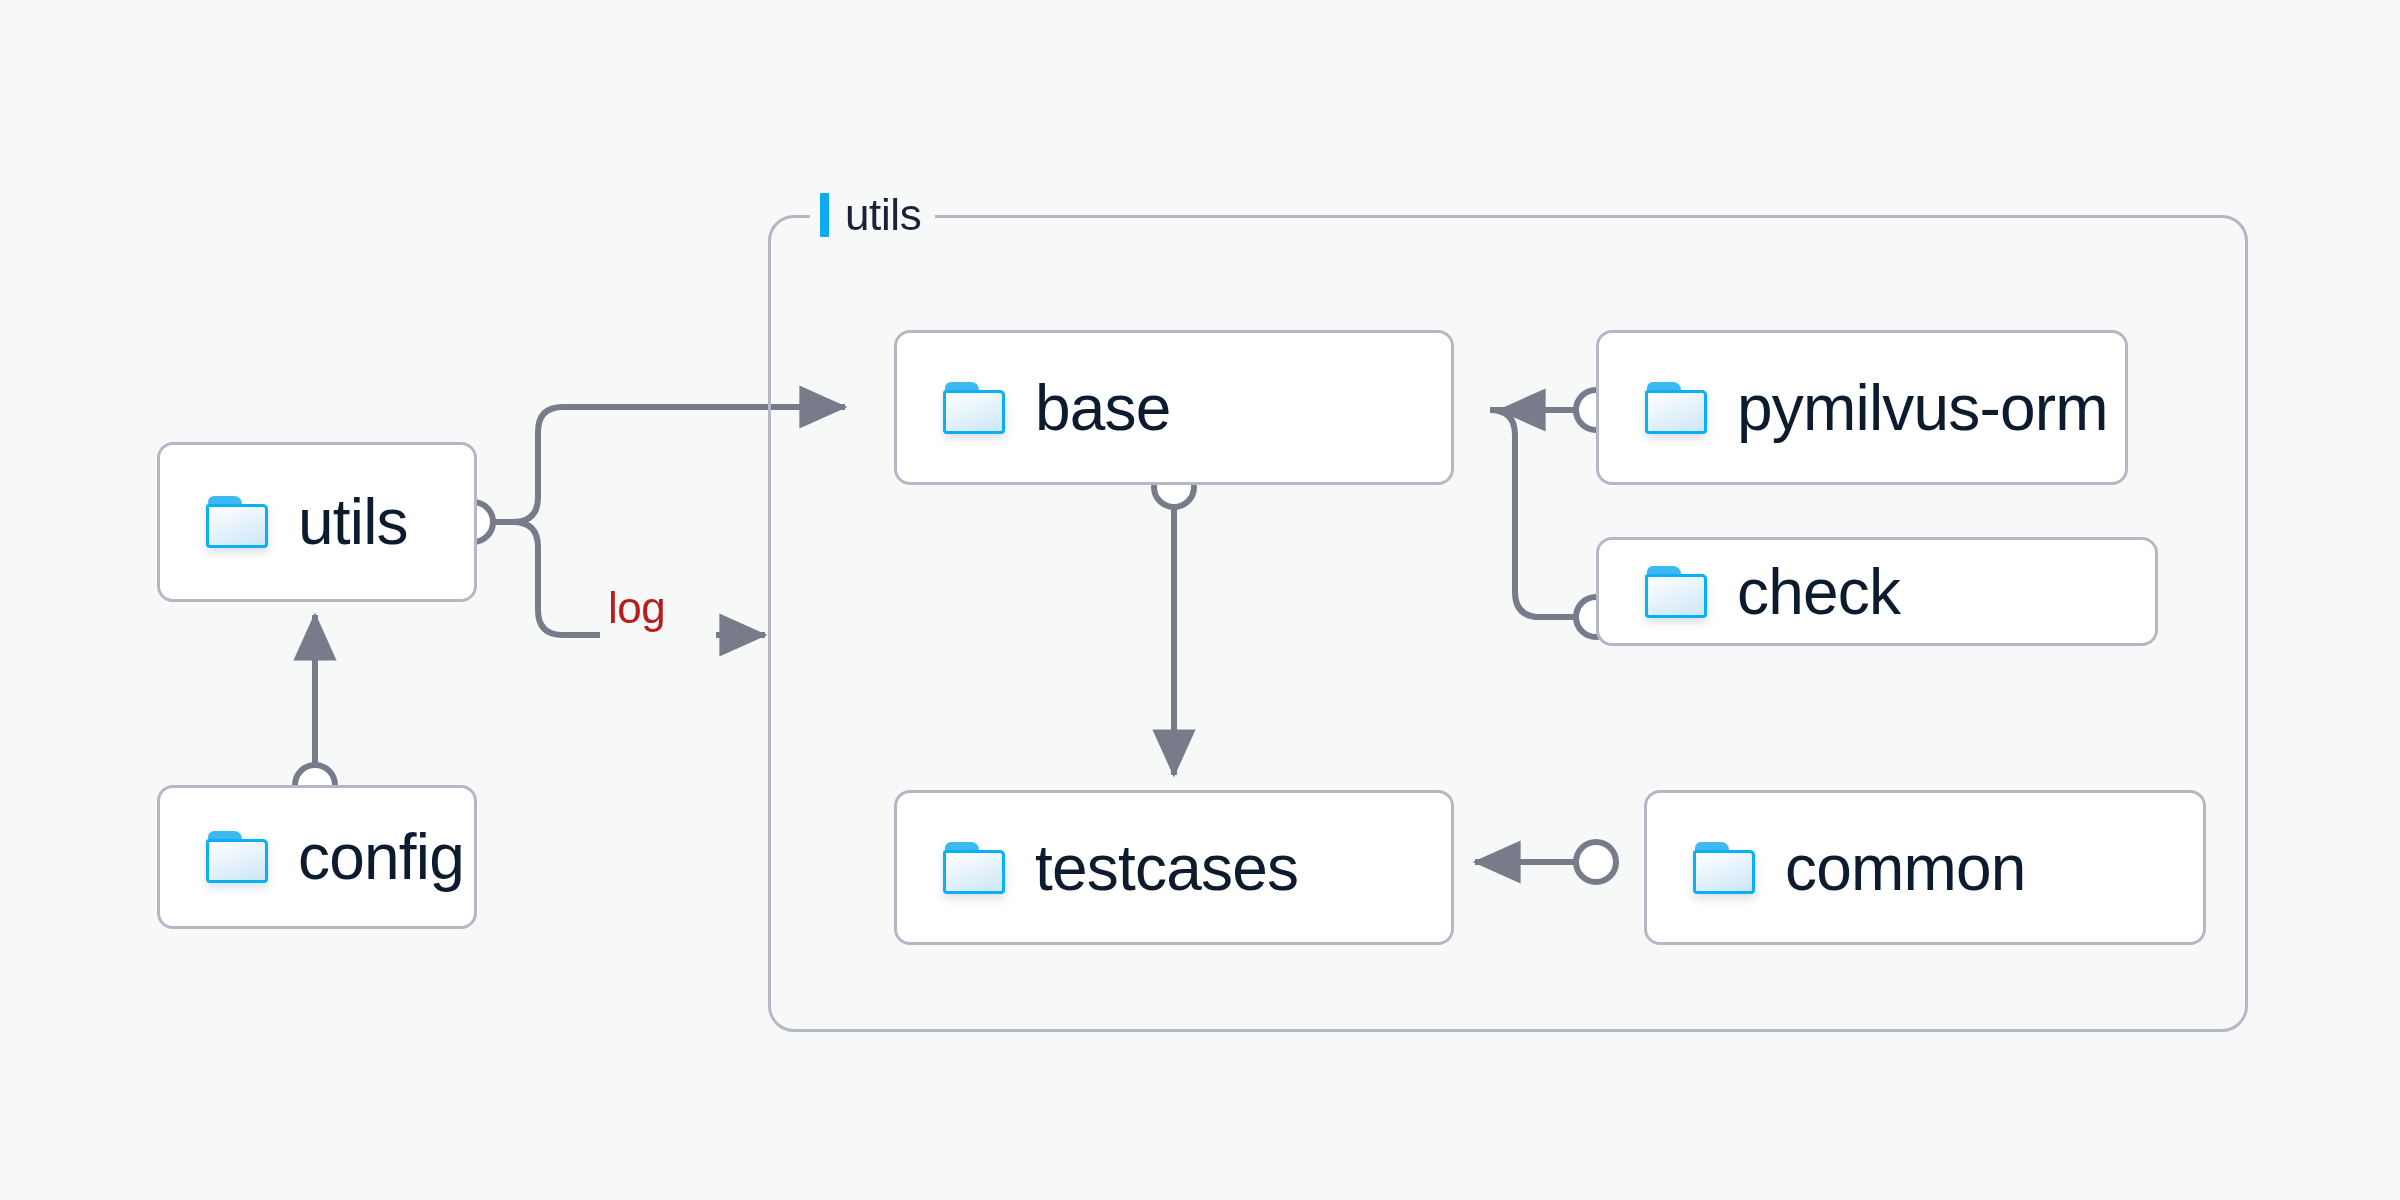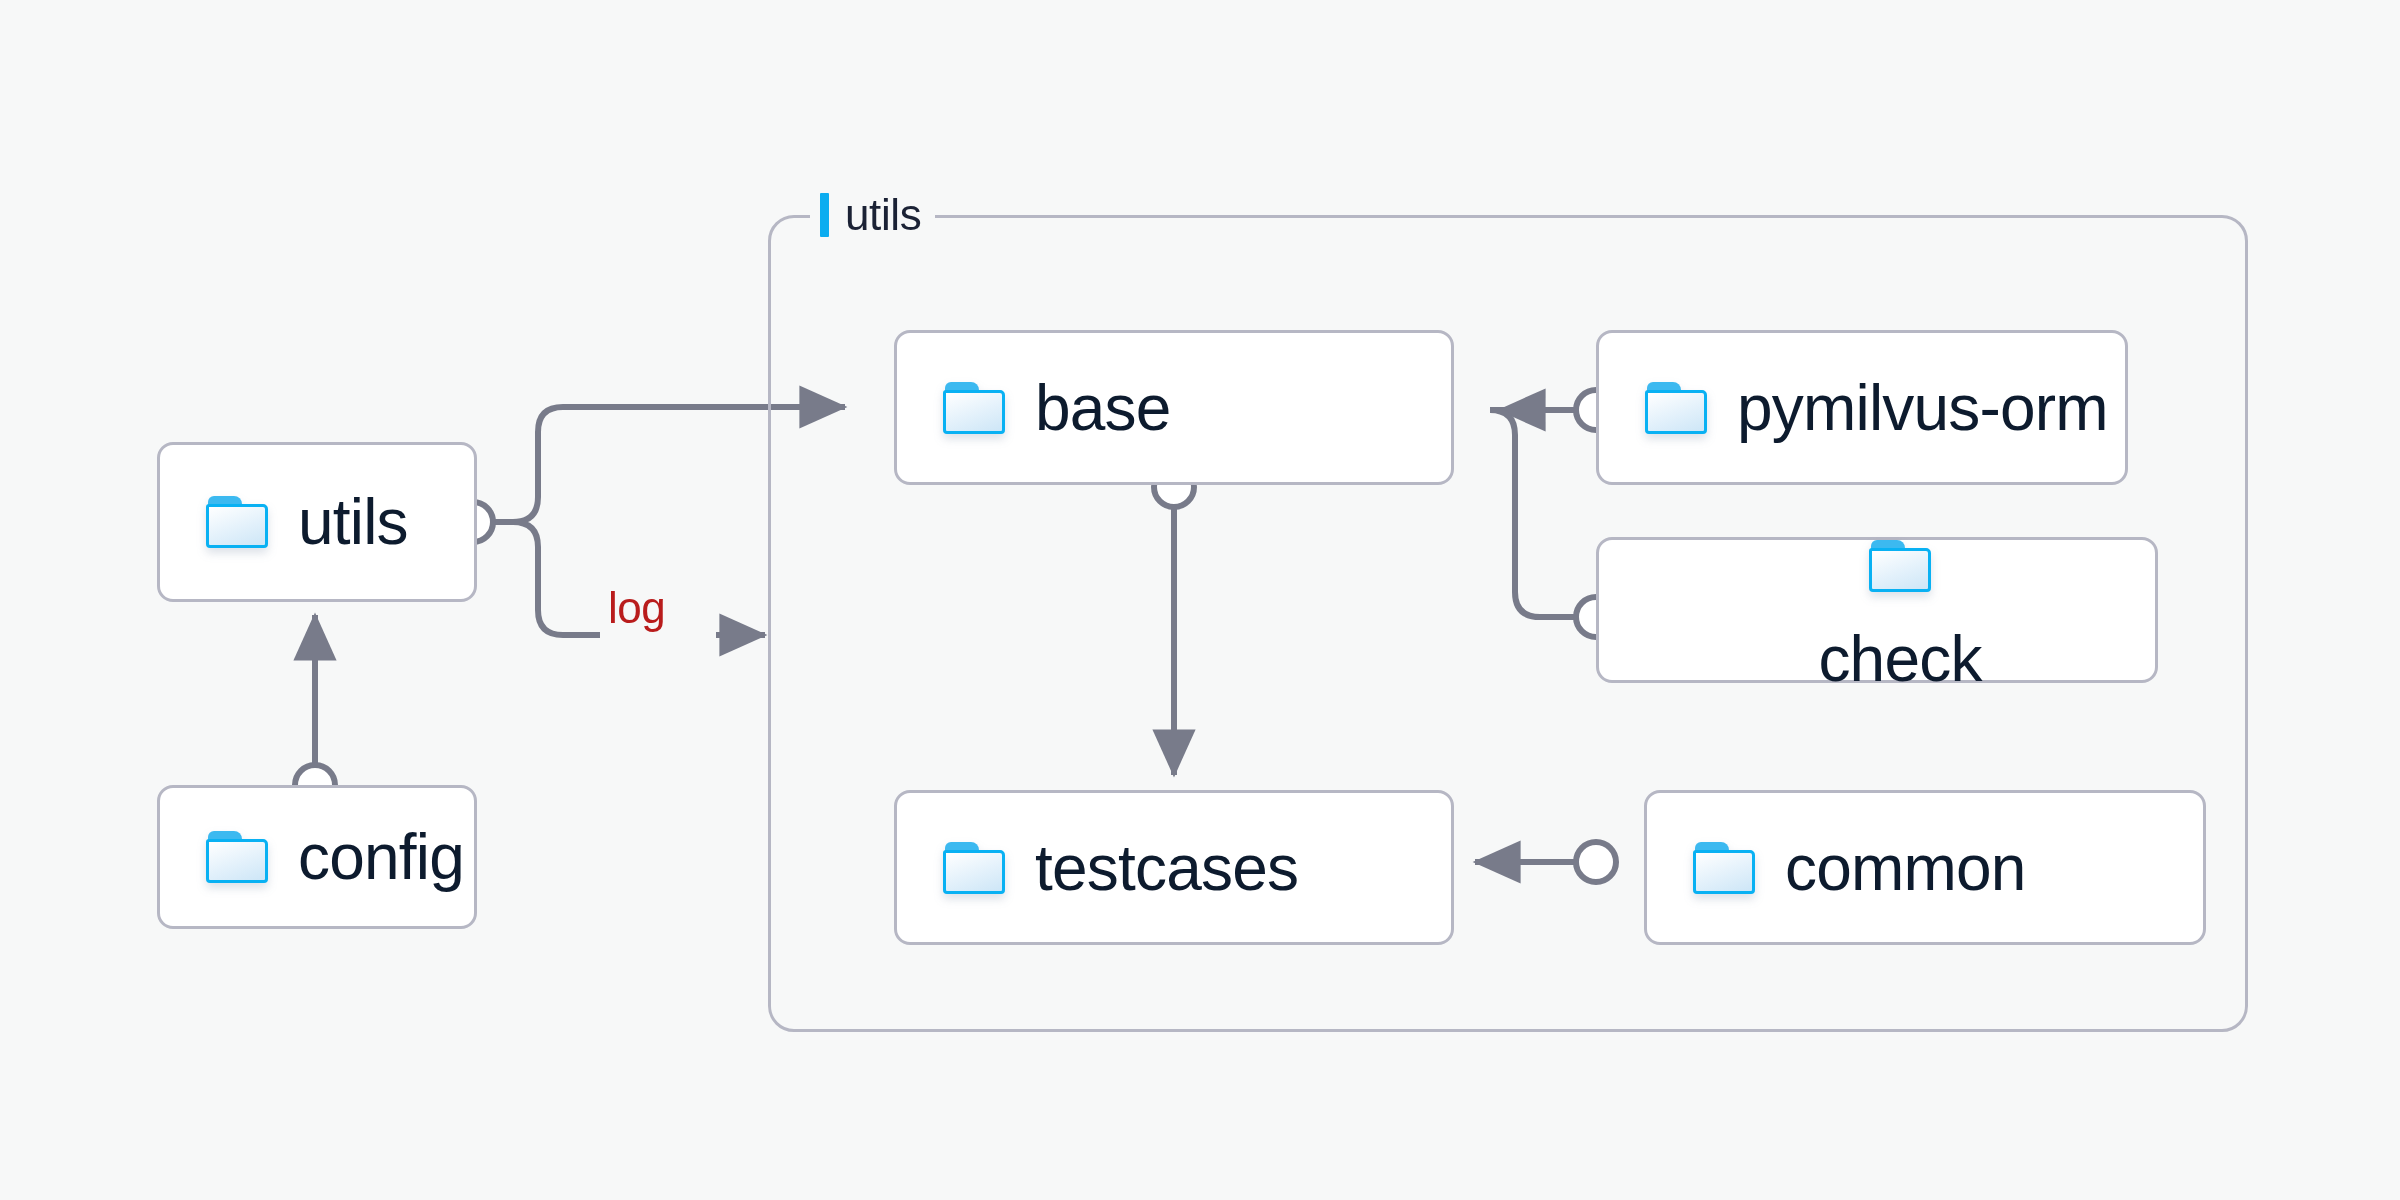--- a/index.html
+++ b/index.html
@@ -189,21 +189,21 @@
   </div>
 
   <div class="node" style="left:1596px; top:330px; width:532px; height:155px;">
     <span class="folder-icon">
       <span class="tab"></span>
         <span class="body"></span>
     </span>
     <span class="node-label">pymilvus-orm</span>
   </div>
 
-  <div class="node" style="left:1596px; top:537px; width:562px; height:146px;flex-direction:column;">
+  <div class="node" style="left:1596px; top:537px; width:562px; height:109px;">
     <span class="folder-icon">
       <span class="tab"></span>
         <span class="body"></span>
     </span>
     <span class="node-label">check</span>
   </div>
 
   <div class="node" style="left:1644px; top:790px; width:562px; height:155px;">
     <span class="folder-icon">
       <span class="tab"></span>

